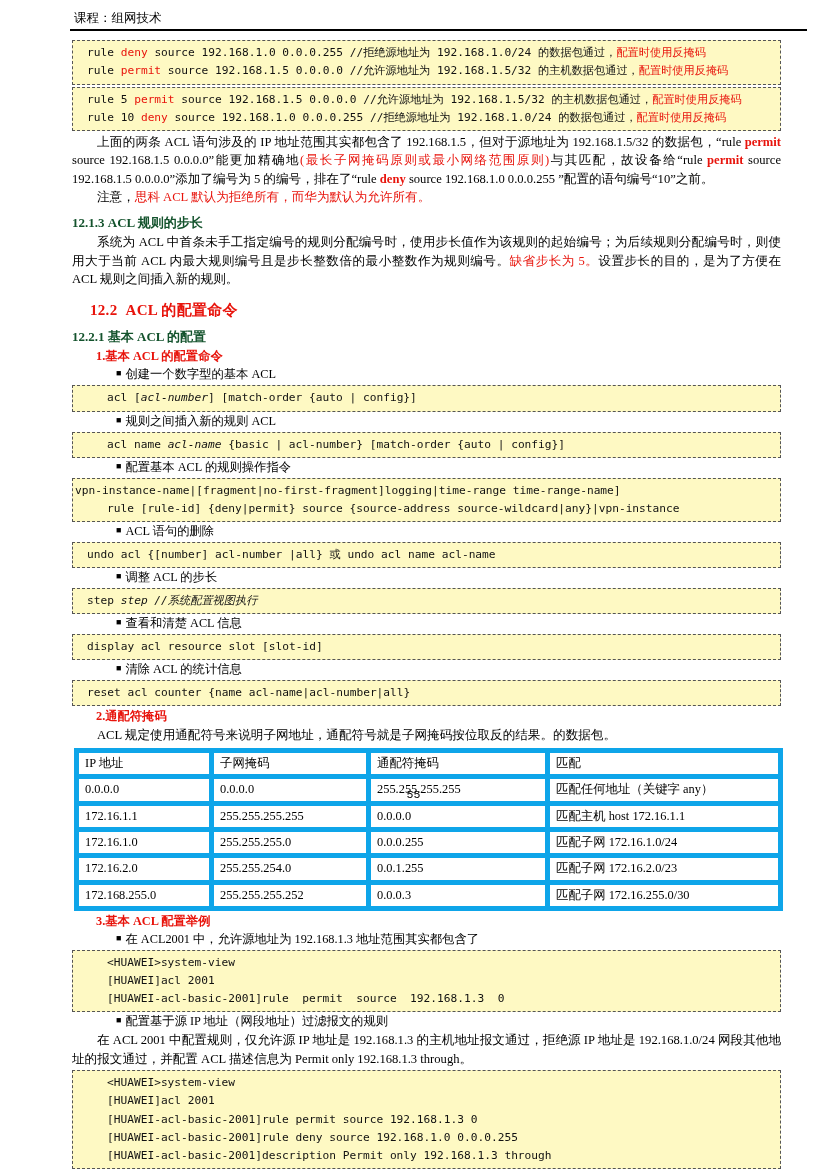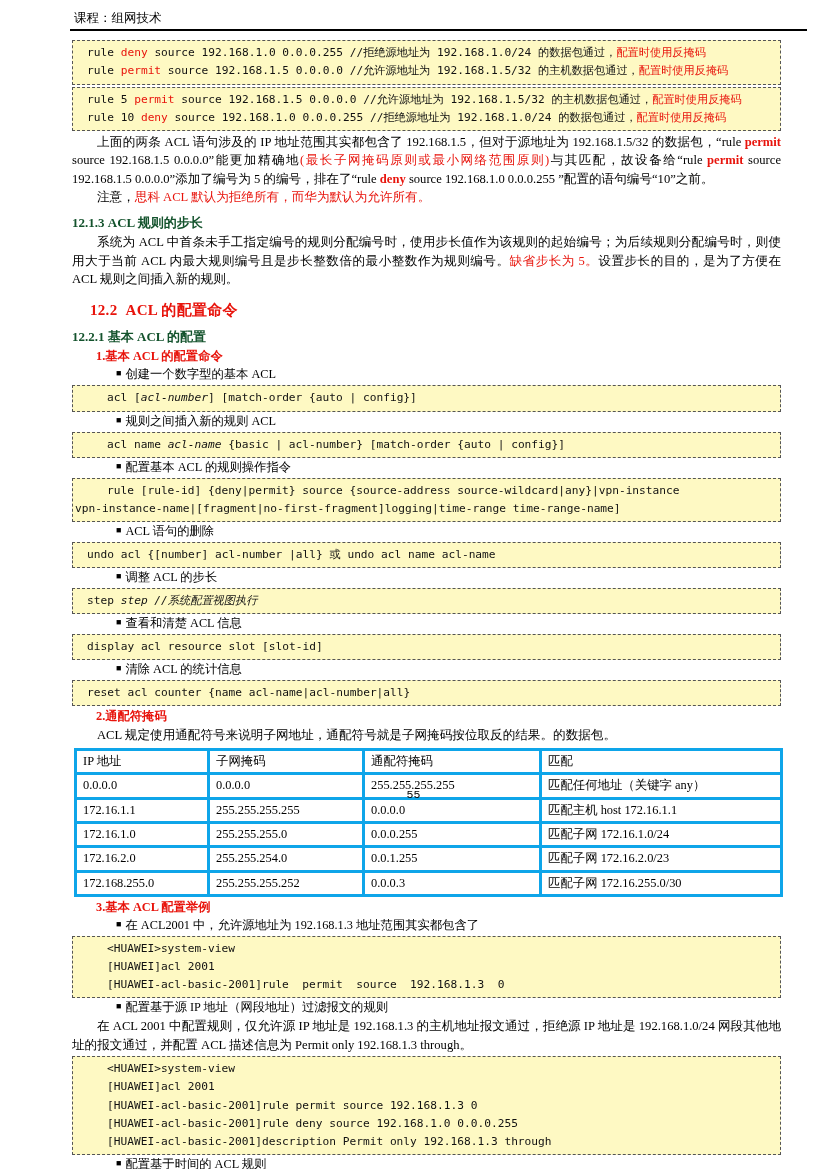--- a/index.html
+++ b/index.html
@@ -93,21 +93,21 @@
   .codebox .cl.deep { padding-left: 34px; }
   .ital { font-style: italic; }
   
   table.wc {
     border-collapse: collapse;
     width: 709px;
     margin: 3px 0 1px 2px;
     font-size: 12.4px;
   }
   table.wc td, table.wc th {
-    border: 3px solid #0ea5e9;
+    border: 5px solid #0ea5e9;
     padding: 2px 6px 3px 6px;
     text-align: left;
     font-weight: normal;
     line-height: 1.32;
     height: 15px;
   }
   table.wc .c0 { width: 118px; }
   table.wc .c1 { width: 140px; }
   table.wc .c2 { width: 162px; }
   
@@ -161,22 +161,22 @@
     <div class="cl deep"><span>acl [</span><span class="ital">acl-number</span><span>] [match-order {auto | config}]</span></div>
   </div>
 
   <div class="bullet"><span class="sq">■</span><span>规则之间插入新的规则 ACL</span></div>
   <div class="codebox">
     <div class="cl deep"><span>acl name </span><span class="ital">acl-name</span><span> {basic | acl-number} [match-order {auto | config}]</span></div>
   </div>
 
   <div class="bullet"><span class="sq">■</span><span>配置基本 ACL 的规则操作指令</span></div>
   <div class="codebox">
+    <div class="cl flush">vpn-instance-name|[fragment|no-first-fragment]logging|time-range time-range-name]</div>
     <div class="cl deep">rule [rule-id] {deny|permit} source {source-address source-wildcard|any}|vpn-instance</div>
-    <div class="cl flush">vpn-instance-name|[fragment|no-first-fragment]logging|time-range time-range-name]</div>
   </div>
 
   <div class="bullet"><span class="sq">■</span><span>ACL 语句的删除</span></div>
   <div class="codebox">
     <div class="cl">undo acl {[number] acl-number |all} 或 undo acl name acl-name</div>
   </div>
 
   <div class="bullet"><span class="sq">■</span><span>调整 ACL 的步长</span></div>
   <div class="codebox">
     <div class="cl"><span>step </span><span class="ital">step //系统配置视图执行</span></div>

